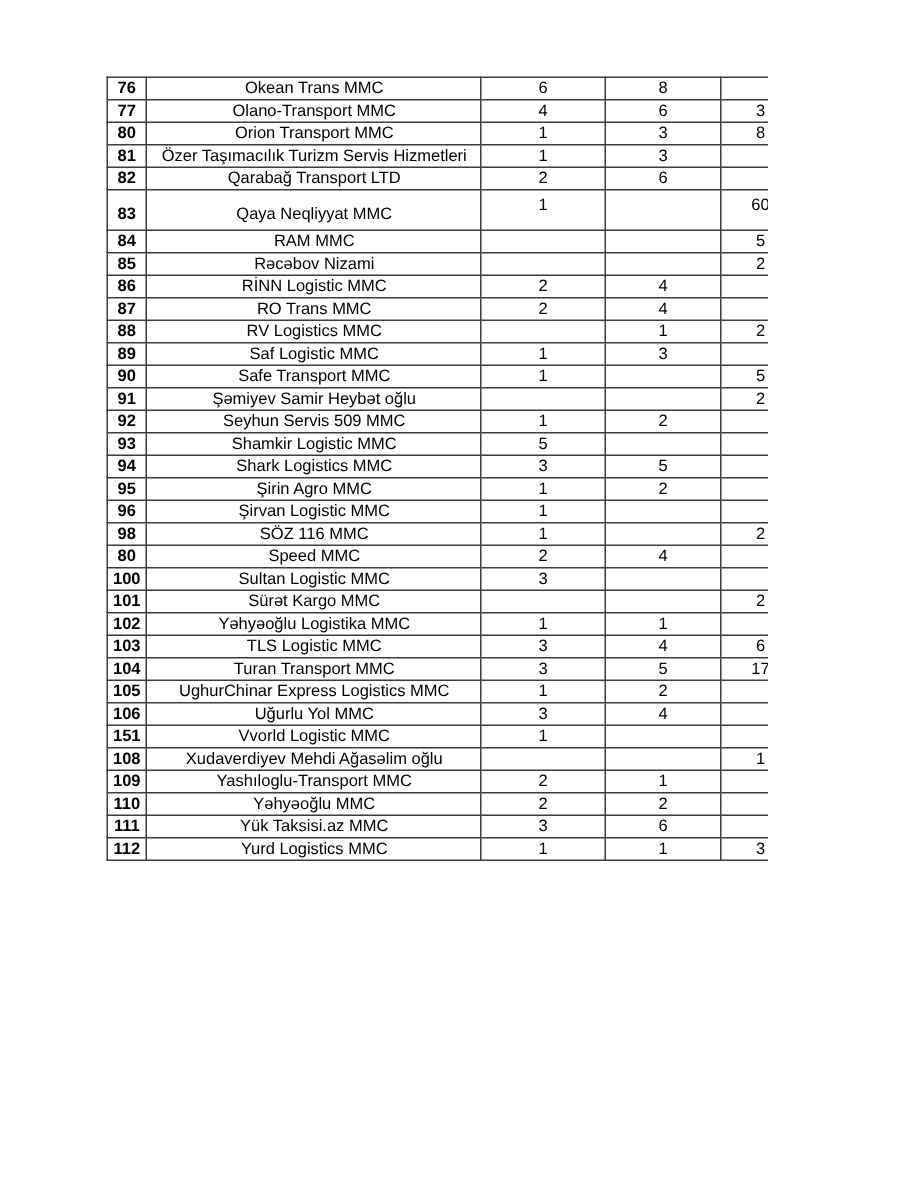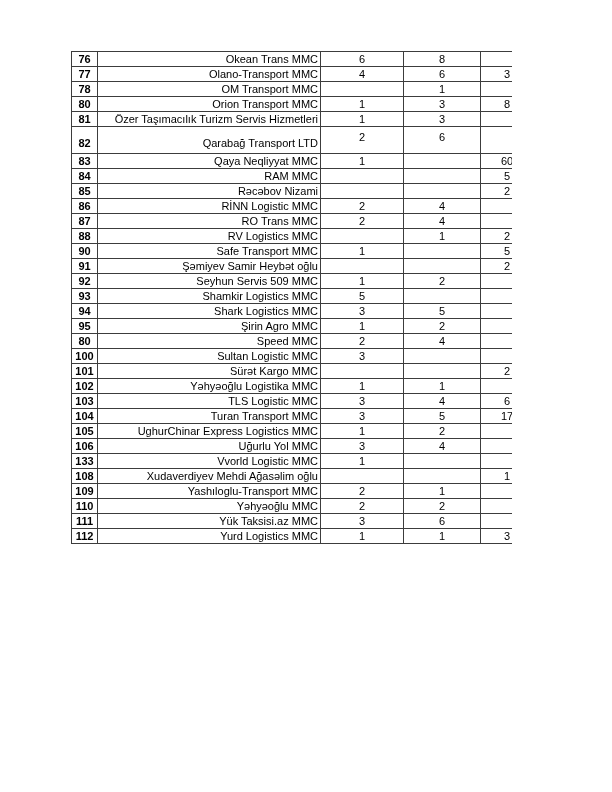--- a/index.html
+++ b/index.html
@@ -39,21 +39,21 @@
     line-height: 13px;
     vertical-align: middle;
     overflow: hidden;
     white-space: nowrap;
   }
   td.col-no {
     font-weight: bold;
     text-align: center;
   }
   td.col-name {
-    text-align: right;
+    text-align: center;
     padding-left: 3px;
     padding-right: 2px;
   }
   td.col-num {
     text-align: center;
     font-size: 11.5px;
   }
   
   table.companies tr:nth-child(6) td { height: 27px; }
   table.companies tr:nth-child(6) td.col-no,
@@ -87,27 +87,20 @@
           <td class="col-num"></td>
         </tr>
         <tr>
           <td class="col-no">77</td>
           <td class="col-name">Olano-Transport MMC</td>
           <td class="col-num">4</td>
           <td class="col-num">6</td>
           <td class="col-num">3</td>
         </tr>
         <tr>
-          <td class="col-no">78</td>
-          <td class="col-name">OM Transport MMC</td>
-          <td class="col-num"></td>
-          <td class="col-num">1</td>
-          <td class="col-num"></td>
-        </tr>
-        <tr>
           <td class="col-no">80</td>
           <td class="col-name">Orion Transport MMC</td>
           <td class="col-num">1</td>
           <td class="col-num">3</td>
           <td class="col-num">8</td>
         </tr>
         <tr>
           <td class="col-no">81</td>
           <td class="col-name">Özer Taşımacılık Turizm Servis Hizmetleri</td>
           <td class="col-num">1</td>
@@ -157,20 +150,27 @@
           <td class="col-num"></td>
         </tr>
         <tr>
           <td class="col-no">88</td>
           <td class="col-name">RV Logistics MMC</td>
           <td class="col-num"></td>
           <td class="col-num">1</td>
           <td class="col-num">2</td>
         </tr>
         <tr>
+          <td class="col-no">89</td>
+          <td class="col-name">Saf Logistic MMC</td>
+          <td class="col-num">1</td>
+          <td class="col-num">3</td>
+          <td class="col-num"></td>
+        </tr>
+        <tr>
           <td class="col-no">90</td>
           <td class="col-name">Safe Transport MMC</td>
           <td class="col-num">1</td>
           <td class="col-num"></td>
           <td class="col-num">5</td>
         </tr>
         <tr>
           <td class="col-no">91</td>
           <td class="col-name">Şəmiyev Samir Heybət oğlu</td>
           <td class="col-num"></td>
@@ -179,40 +179,54 @@
         </tr>
         <tr>
           <td class="col-no">92</td>
           <td class="col-name">Seyhun Servis 509 MMC</td>
           <td class="col-num">1</td>
           <td class="col-num">2</td>
           <td class="col-num"></td>
         </tr>
         <tr>
           <td class="col-no">93</td>
-          <td class="col-name">Shamkir Logistics MMC</td>
+          <td class="col-name">Shamkir Logistic MMC</td>
           <td class="col-num">5</td>
           <td class="col-num"></td>
           <td class="col-num"></td>
         </tr>
         <tr>
           <td class="col-no">94</td>
           <td class="col-name">Shark Logistics MMC</td>
           <td class="col-num">3</td>
           <td class="col-num">5</td>
           <td class="col-num"></td>
         </tr>
         <tr>
           <td class="col-no">95</td>
           <td class="col-name">Şirin Agro MMC</td>
           <td class="col-num">1</td>
           <td class="col-num">2</td>
           <td class="col-num"></td>
         </tr>
         <tr>
+          <td class="col-no">96</td>
+          <td class="col-name">Şirvan Logistic MMC</td>
+          <td class="col-num">1</td>
+          <td class="col-num"></td>
+          <td class="col-num"></td>
+        </tr>
+        <tr>
+          <td class="col-no">98</td>
+          <td class="col-name">SÖZ 116 MMC</td>
+          <td class="col-num">1</td>
+          <td class="col-num"></td>
+          <td class="col-num">2</td>
+        </tr>
+        <tr>
           <td class="col-no">80</td>
           <td class="col-name">Speed MMC</td>
           <td class="col-num">2</td>
           <td class="col-num">4</td>
           <td class="col-num"></td>
         </tr>
         <tr>
           <td class="col-no">100</td>
           <td class="col-name">Sultan Logistic MMC</td>
           <td class="col-num">3</td>
@@ -255,21 +269,21 @@
           <td class="col-num"></td>
         </tr>
         <tr>
           <td class="col-no">106</td>
           <td class="col-name">Uğurlu Yol MMC</td>
           <td class="col-num">3</td>
           <td class="col-num">4</td>
           <td class="col-num"></td>
         </tr>
         <tr>
-          <td class="col-no">133</td>
+          <td class="col-no">151</td>
           <td class="col-name">Vvorld Logistic MMC</td>
           <td class="col-num">1</td>
           <td class="col-num"></td>
           <td class="col-num"></td>
         </tr>
         <tr>
           <td class="col-no">108</td>
           <td class="col-name">Xudaverdiyev Mehdi Ağasəlim oğlu</td>
           <td class="col-num"></td>
           <td class="col-num"></td>

